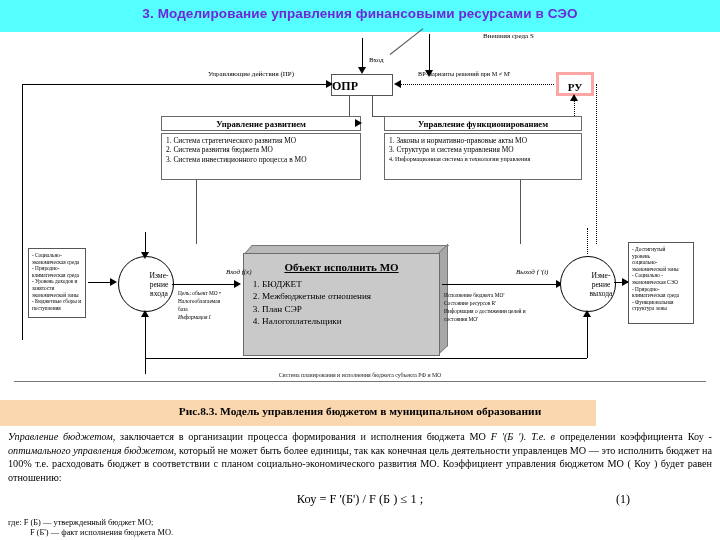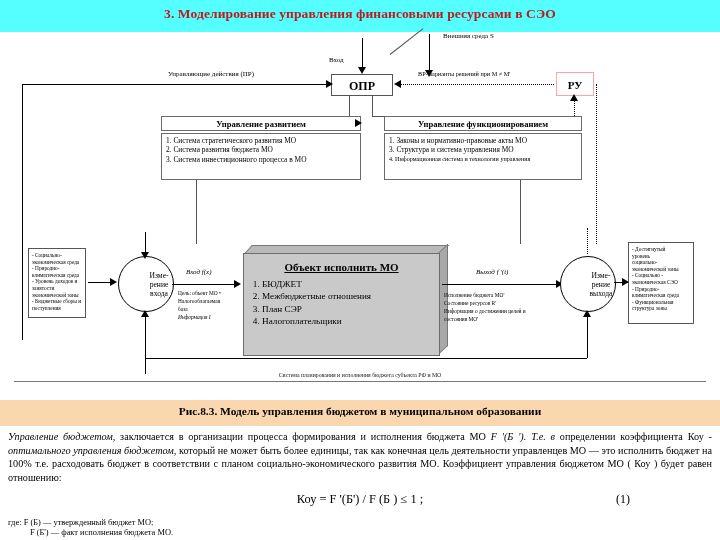--- a/index.html
+++ b/index.html
@@ -12,23 +12,23 @@
     overflow:hidden;
   }
   
   .header{
     position:absolute;left:0;top:0;width:720px;height:32px;
     background:#55ffff;
   }
   .header-title{
     position:absolute;left:0;top:6px;width:720px;
     text-align:center;
-    font-family:Liberation Serif, serif;
+    font-family:Liberation Sans, sans-serif;
     font-weight:bold;font-size:13.5px;letter-spacing:.1px;
-    color:#b91c1c;
+    color:#6d28d9;
   }
   
   .diagram{
     position:absolute;left:0;top:32px;width:720px;height:368px;
     background:#ffffff;
   }
   .d{position:absolute;}
   
   .box{
     position:absolute;
@@ -50,27 +50,27 @@
   .ar-l{border-top:4px solid transparent;border-bottom:4px solid transparent;border-right:7px solid #000;}
   .ar-d{border-left:4px solid transparent;border-right:4px solid transparent;border-top:7px solid #000;}
   .ar-u{border-left:4px solid transparent;border-right:4px solid transparent;border-bottom:7px solid #000;}
 
   
   .opr{
     left:331px;top:42px;width:62px;height:22px;
     border:1px solid #555;background:#fff;
   }
   .opr span{
-    display:block;text-align:center;line-height:22px;
+    display:block;text-align:left;line-height:22px;
     font-weight:bold;font-size:12px;font-family:"Liberation Serif",serif;
   }
   
   .ru{
     left:556px;top:40px;width:38px;height:24px;
-    border:1px solid #fca5a5;background:#fff;
+    border:3px solid #fca5a5;background:#fff;
   }
   .ru span{
     display:block;text-align:center;line-height:24px;
     font-weight:bold;font-size:11px;
   }
   
   .mgmt-head{
     border:1px solid #6a6a6a;background:#fff;
     text-align:center;font-size:8.6px;font-weight:bold;
     line-height:15px;box-sizing:border-box;
@@ -113,34 +113,34 @@
   .circ span{font-size:7.6px;line-height:9px;margin-left:26px;}
   
   .note{
     position:absolute;border:1px solid #555;background:#fff;
     box-sizing:border-box;padding:3px 2px 2px 3px;
   }
   .note div{font-size:5.3px;line-height:6.6px;}
   
   .t5{font-size:5.4px;line-height:6.6px;}
   .t6{font-size:6.2px;line-height:7.6px;}
-  .t7{font-size:7px;line-height:8.4px;}
+  .t7{font-size:7px;line-height:8.4px;margin-left:40px;}
   .it{font-style:italic;}
   
   .sys-cap{
     position:absolute;left:180px;top:340px;width:360px;
     text-align:center;font-size:5.8px;color:#222;
   }
   .sys-rule{
     position:absolute;left:14px;top:349px;width:692px;height:0;
     border-top:1px solid #777;
   }
   
   .capband{
-    position:absolute;left:0;top:400px;width:720px;height:26px;
+    position:absolute;left:0;top:400px;width:596px;height:26px;
     background:#fbd7af;
   }
   .capband .cap{
     position:absolute;left:0;top:5px;width:720px;text-align:center;
     font-weight:bold;font-size:11.4px;
   }
   
   .bodytxt{
     position:absolute;left:0;top:426px;width:720px;height:114px;
     background:#ffffff;

